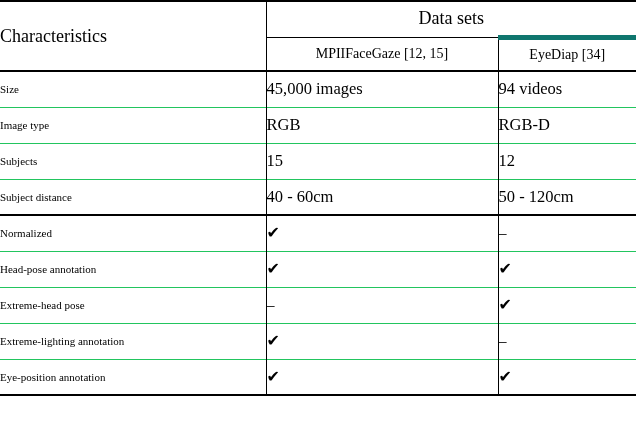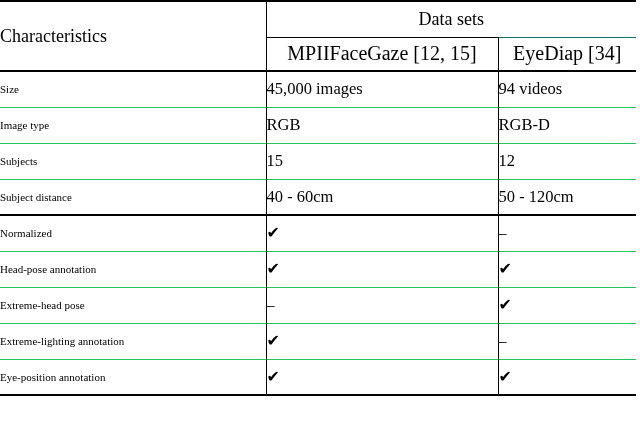--- a/index.html
+++ b/index.html
@@ -66,21 +66,21 @@
     text-align: left;
     padding-left: 10px;
   }
   .hdr-datasets {
     font-weight: bold;
     font-size: 18px;
     text-align: center;
   }
   .hdr-sub {
     text-align: center;
-    font-size: 20px;
+    font-size: 14px;
     padding-top: 5px;
     padding-bottom: 5px;
   }
   .row-label {
     text-align: left;
     padding-left: 10px;
     font-size: 11px;
   }
   .mark {
     font-family: "DejaVu Sans", sans-serif;
@@ -106,21 +106,21 @@
       <col class="c-ds2">
     </colgroup>
     <tbody>
 
       <tr class="rule-top hdr-top-height">
         <td rowspan="2" class="cell hdr-char">Characteristics</td>
         <td colspan="2" class="cell hdr-datasets vsep-left">Data sets</td>
       </tr>
       <tr class="hdr-sub-height">
         <td class="cell hdr-sub vsep-left" style="border-top:1px solid #000;">MPIIFaceGaze [12, 15]</td>
-        <td class="cell hdr-sub vsep-left" style="border-top:1px solid #0f766e;text-align:center;">EyeDiap [34]</td>
+        <td class="cell hdr-sub vsep-left" style="border-top:5px solid #0f766e;text-align:center;">EyeDiap [34]</td>
       </tr>
 
       <tr class="thick rowheight">
         <td class="cell row-label">Size</td>
         <td class="cell cell-center vsep-left">45,000 images</td>
         <td class="cell cell-center vsep-left">94 videos</td>
       </tr>
       <tr class="hline rowheight">
         <td class="cell row-label">Image type</td>
         <td class="cell cell-center vsep-left">RGB</td>

